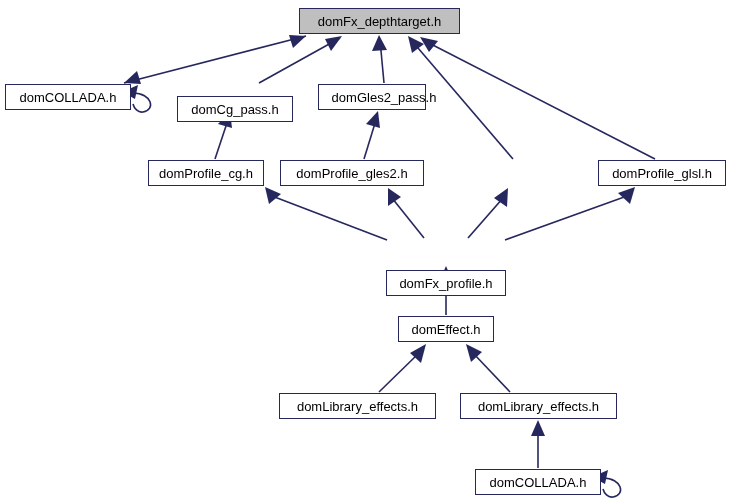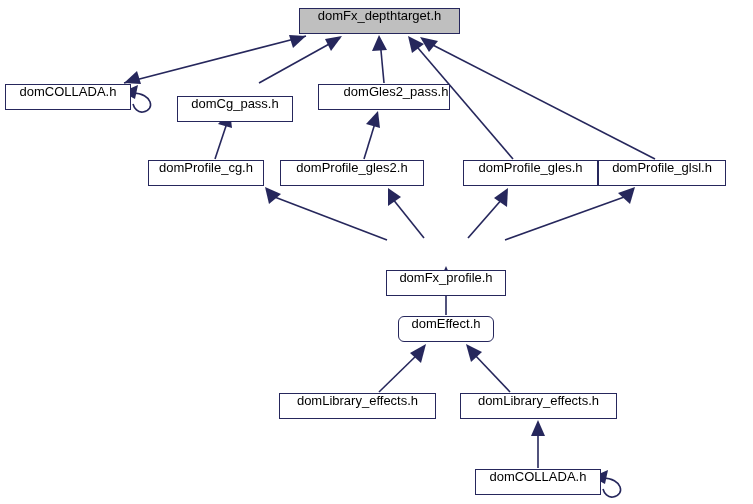--- a/index.html
+++ b/index.html
@@ -21,20 +21,21 @@
     top: 0;
     width: 753px;
     height: 504px;
   }
   .node-box {
     position: absolute;
     box-sizing: border-box;
     border: 1px solid #26275c;
     background: #ffffff;
     display: flex;
+    align-items: center;
     justify-content: center;
     cursor: default;
   }
   .node-box.highlight {
     background: #bfbfbf;
   }
   .node-label {
     font-family: "Liberation Sans", sans-serif;
     font-size: 13px;
     line-height: 13px;
@@ -152,45 +153,42 @@
   </div>
 
   <div class="node-box" style="left:5px; top:84px; width:126px; height:26px;">
     <span class="node-label">domCOLLADA.h</span>
   </div>
 
   <div class="node-box" style="left:177px; top:96px; width:116px; height:26px;">
     <span class="node-label">domCg_pass.h</span>
   </div>
 
-  <div class="node-box" style="left:318px; top:84px; width:132px; height:26px;padding-left:24px;">
+  <div class="node-box" style="left:318px; top:84px; width:108px; height:26px;padding-left:24px;">
     <span class="node-label">domGles2_pass.h</span>
   </div>
 
   <div class="node-box" style="left:148px; top:160px; width:116px; height:26px;">
     <span class="node-label">domProfile_cg.h</span>
   </div>
 
   <div class="node-box" style="left:280px; top:160px; width:144px; height:26px;">
     <span class="node-label">domProfile_gles2.h</span>
   </div>
 
-  <div class="node-box" style="left:463px; top:160px; width:135px; height:26px;">
-    <span class="node-label">domProfile_gles.h</span>
-  </div>
 
   <div class="node-box" style="left:598px; top:160px; width:128px; height:26px;">
     <span class="node-label">domProfile_glsl.h</span>
   </div>
 
   <div class="node-box" style="left:386px; top:239px; width:120px; height:26px;margin-top:31px;">
     <span class="node-label">domFx_profile.h</span>
   </div>
 
-  <div class="node-box" style="left:398px; top:316px; width:96px; height:26px;border-radius:6px;">
+  <div class="node-box" style="left:398px; top:316px; width:96px; height:26px;">
     <span class="node-label">domEffect.h</span>
   </div>
 
   <div class="node-box" style="left:279px; top:393px; width:157px; height:26px;">
     <span class="node-label">domLibrary_effects.h</span>
   </div>
 
   <div class="node-box" style="left:460px; top:393px; width:157px; height:26px;">
     <span class="node-label">domLibrary_effects.h</span>
   </div>

